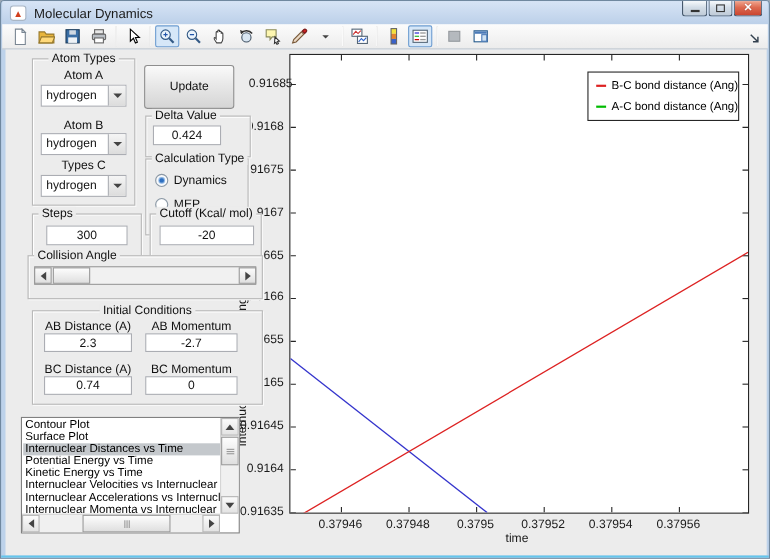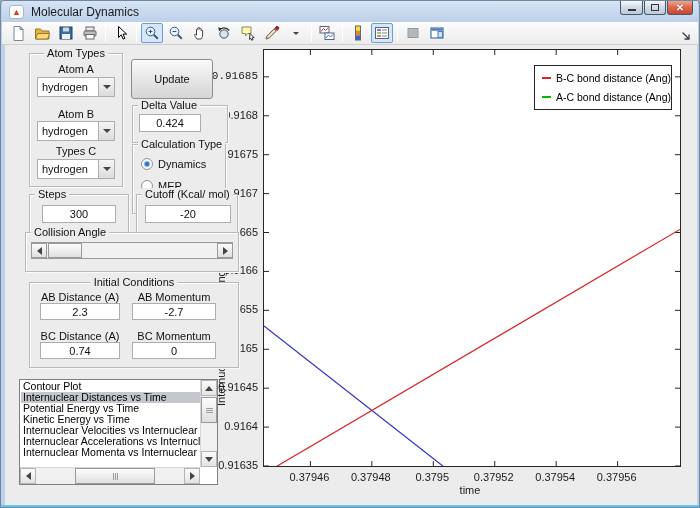--- a/index.html
+++ b/index.html
@@ -292,20 +292,21 @@
     <div class="medit" style="left:102px;top:20px;width:84px;height:17px;">-2.7</div>
     <div class="mlabel" style="left:10px;top:47px;width:80px;">BC Distance (A)</div>
     <div class="mlabel" style="left:102px;top:47px;width:84px;">BC Momentum</div>
     <div class="medit" style="left:10px;top:59px;width:80px;height:17px;">0.74</div>
     <div class="medit" style="left:102px;top:59px;width:84px;height:17px;">0</div>
   </div>
 
   <div class="listbox" style="left:18px;top:378px;width:199px;height:106px;">
     <div class="litems" id="plot-list">
         <div class="litem">Contour Plot</div>
+        <div class="litem">Surface Plot</div>
         <div class="litem sel">Internuclear Distances vs Time</div>
         <div class="litem">Potential Energy vs Time</div>
         <div class="litem">Kinetic Energy vs Time</div>
         <div class="litem">Internuclear Velocities vs Internuclear Distance</div>
         <div class="litem">Internuclear Accelerations vs Internuclear Distance</div>
         <div class="litem">Internuclear Momenta vs Internuclear Distance</div>
       </div>
     <div class="vscroll">
       <div class="sbbtn" style="top:0;left:0;">
           <span class="tri-u"></span>
@@ -382,21 +383,21 @@
       <div class="ticklabel yticklabel" style="left: 195px; top: 458px;">0.91635</div>
       <div class="ticklabel yticklabel" style="left: 195px; top: 419.085px;">0.9164</div>
       <div class="ticklabel yticklabel" style="left: 195px; top: 380.17px;">0.91645</div>
       <div class="ticklabel yticklabel" style="left: 195px; top: 341.255px;">0.9165</div>
       <div class="ticklabel yticklabel" style="left: 195px; top: 302.341px;">0.91655</div>
       <div class="ticklabel yticklabel" style="left: 195px; top: 263.426px;">0.9166</div>
       <div class="ticklabel yticklabel" style="left: 195px; top: 224.511px;">0.91665</div>
       <div class="ticklabel yticklabel" style="left: 195px; top: 185.596px;">0.9167</div>
       <div class="ticklabel yticklabel" style="left: 195px; top: 146.681px;">0.91675</div>
       <div class="ticklabel yticklabel" style="left: 195px; top: 107.766px;">0.9168</div>
-      <div class="ticklabel yticklabel" style="left: 195px; top: 68.8513px; font-family: Liberation Mono, monospace;">0.91685</div>
+      <div class="ticklabel yticklabel" style="left: 203px; top: 68.8513px;">0.91685</div>
       <div class="ticklabel xticklabel" style="left: 276.393px; top: 470px;">0.37946</div>
       <div class="ticklabel xticklabel" style="left: 337.84px; top: 470px;">0.37948</div>
       <div class="ticklabel xticklabel" style="left: 399.288px; top: 470px;">0.3795</div>
       <div class="ticklabel xticklabel" style="left: 460.736px; top: 470px;">0.37952</div>
       <div class="ticklabel xticklabel" style="left: 522.183px; top: 470px;">0.37954</div>
       <div class="ticklabel xticklabel" style="left: 583.631px; top: 470px;">0.37956</div>
     </div>
   <div class="axlabel" style="left:439px;top:483px;width:60px;text-align:center;">time</div>
   <div class="legend" id="legend">
       <div class="lrow">

